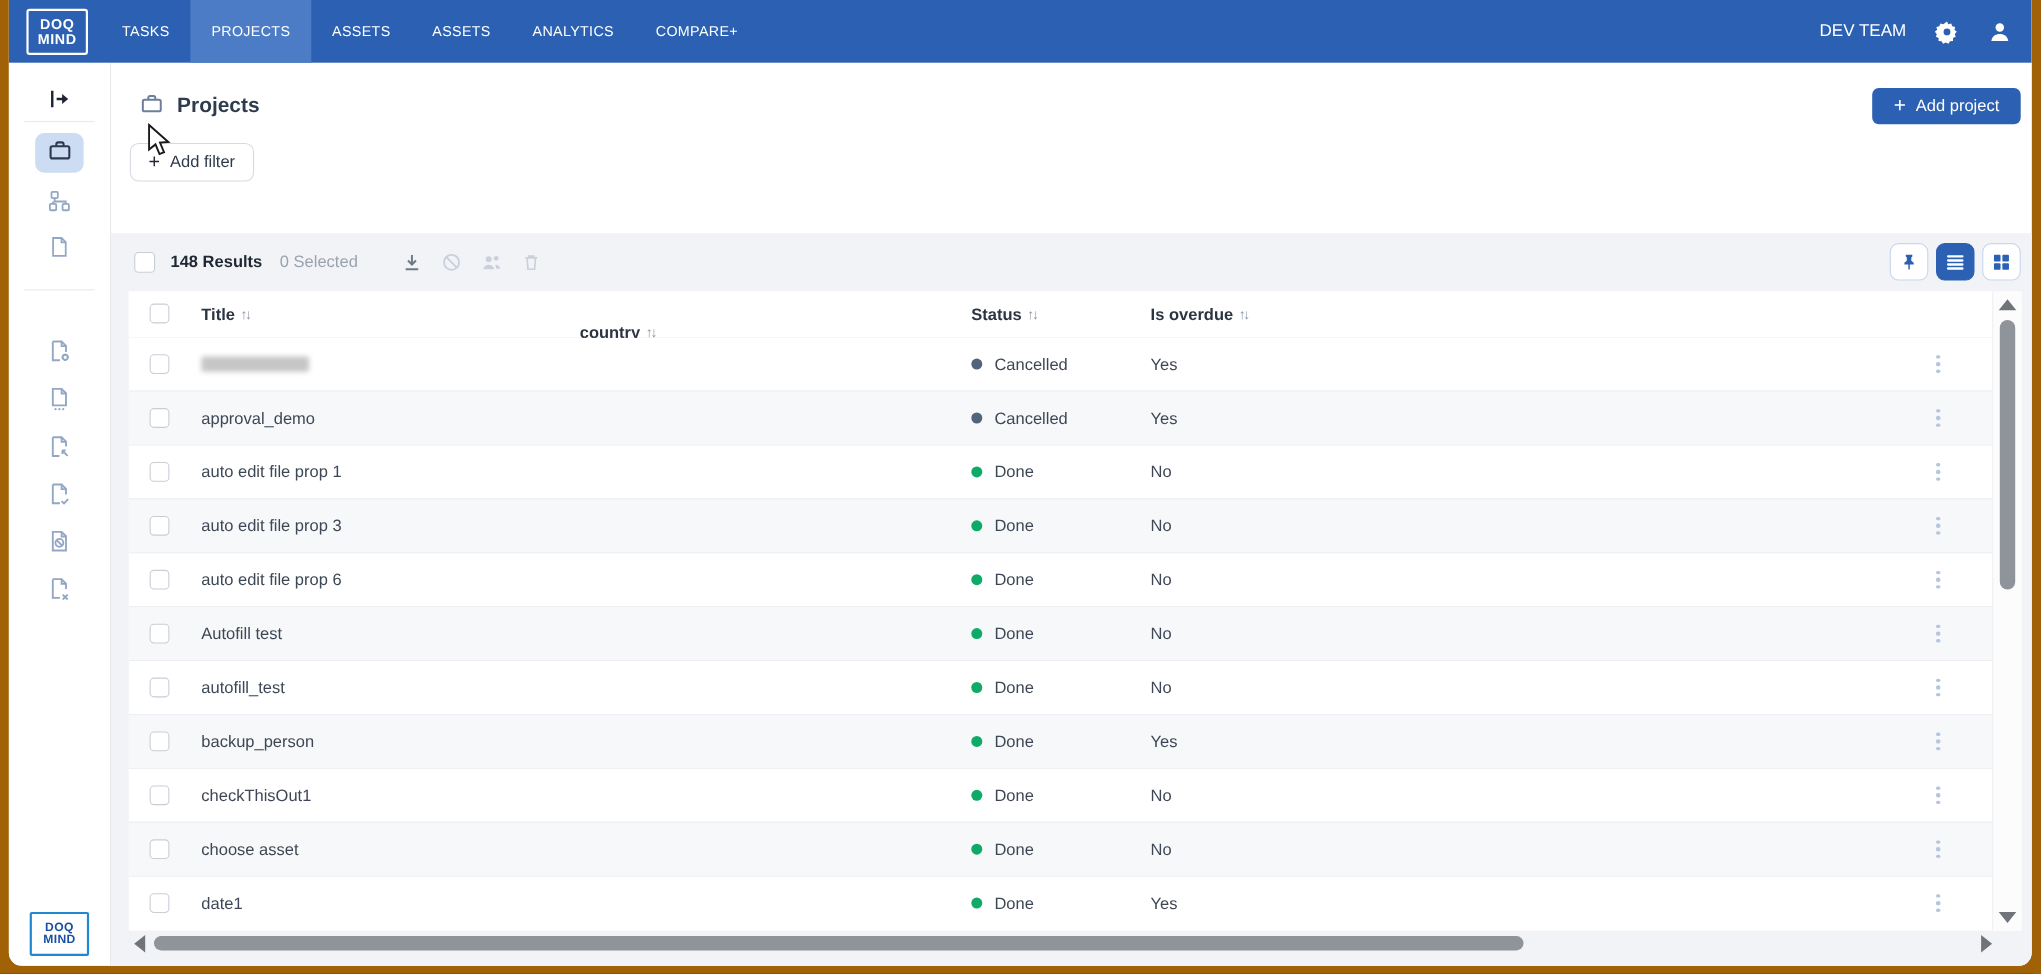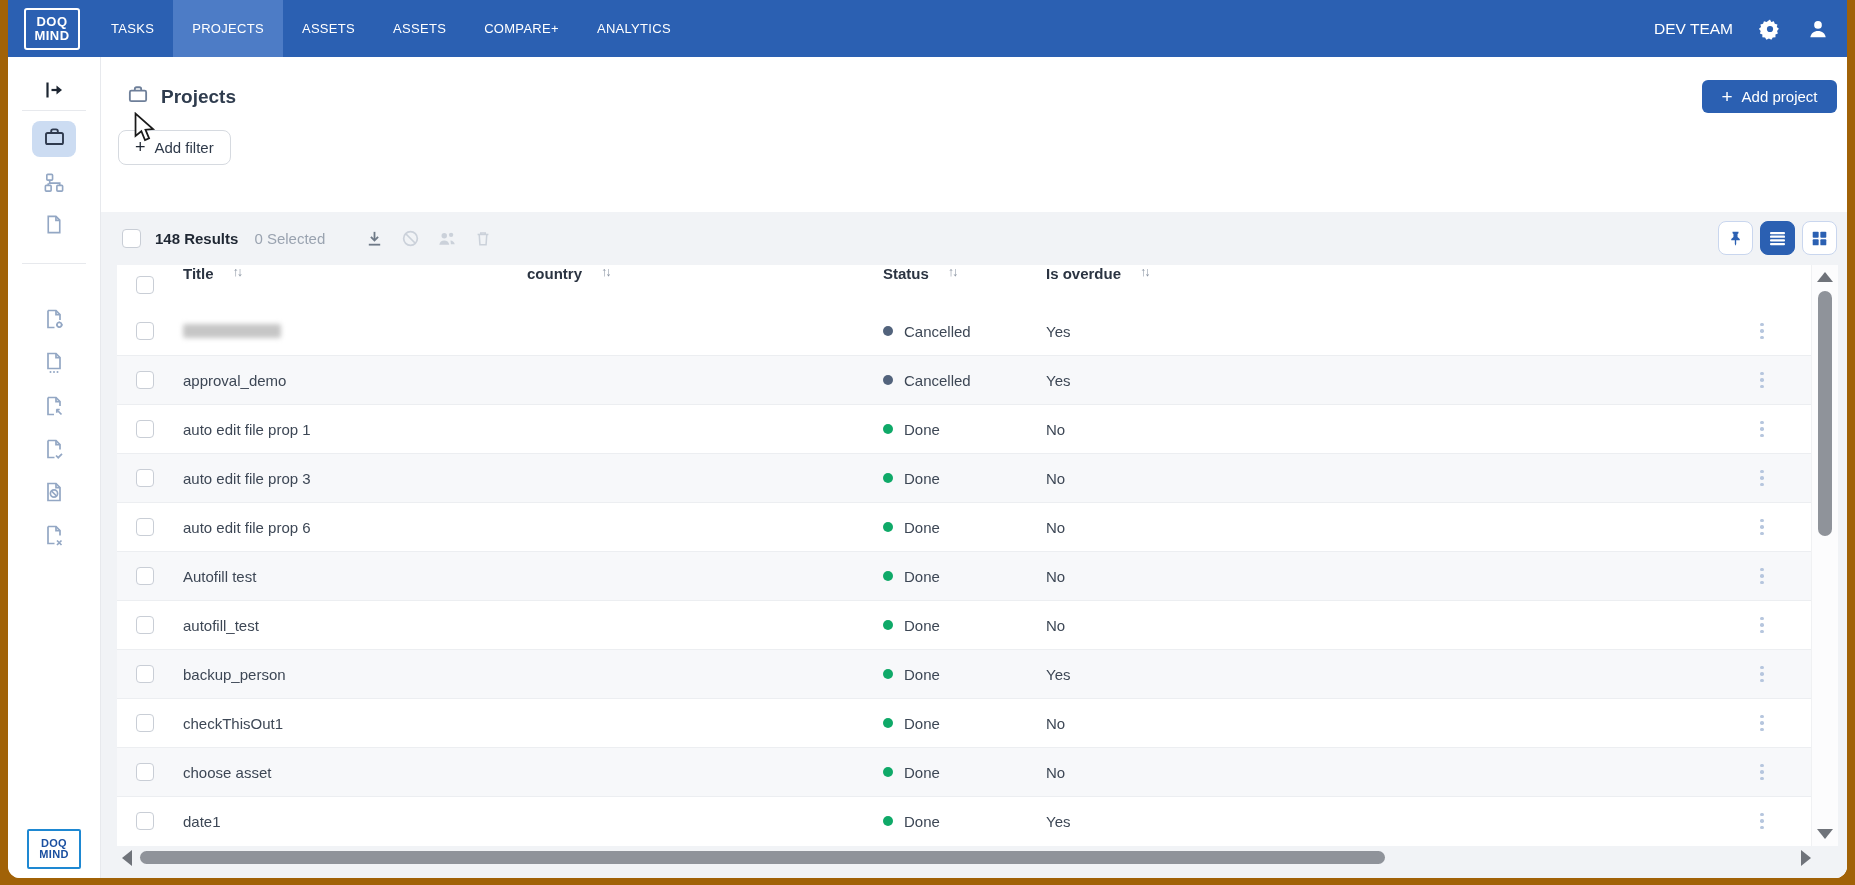--- a/index.html
+++ b/index.html
@@ -45,30 +45,30 @@
   .bar-icons{display:flex;align-items:center;gap:17px;margin-left:40px;}
   .bar-icons .icon-btn{cursor:pointer;display:flex;}
   .view-btns{position:absolute;right:10px;top:9px;display:flex;gap:7px;}
   .vbtn{width:35px;height:34px;border-radius:8px;border:1px solid #c9d6ee;background:#fff;display:flex;align-items:center;justify-content:center;cursor:pointer;box-sizing:border-box;}
   .vbtn.active{background:#2b60b2;border-color:#2b60b2;}
 
   
   .card{position:absolute;left:17px;top:53px;width:1721px;height:581px;background:#fff;}
   .thead{position:absolute;left:0;top:0;right:26px;height:42px;border-bottom:1px solid #e2e5e9;background:#fff;}
   .thead .cbx{position:absolute;left:19px;top:11px;width:18px;height:18px;}
-  .hcell{position:absolute;top:0;height:42px;display:flex;align-items:flex-start;font-size:15px;font-weight:bold;color:#2b3442;cursor:pointer;gap:19px;}
+  .hcell{position:absolute;top:0;height:42px;display:flex;align-items:center;font-size:15px;font-weight:bold;color:#2b3442;cursor:pointer;gap:5px;}
   .sort{font-weight:400;color:#8b95a3;font-size:12.5px;letter-spacing:-2px;}
   .tbody{position:absolute;left:0;top:42px;right:26px;bottom:0;overflow:hidden;}
   .trow{position:relative;height:48px;background:#fff;}
   .trow.alt{background:#f7f8fa;}
   .trow + .trow{border-top:1px solid #eceef1;text-align:right;}
   .trow .cbx{position:absolute;left:19px;top:15px;width:18px;height:18px;}
   .cell{position:absolute;top:0;height:48px;display:flex;align-items:center;font-size:15px;color:#3d4755;}
   .col-title{left:66px;}
-  .col-country{left:410px;}
+  .col-country{left:410px;margin-top:16px;}
   .col-status{left:766px;}
   .col-overdue{left:929px;}
   .dot{display:inline-block;width:10px;height:10px;border-radius:50%;margin-right:11px;flex:0 0 auto;}
   .redacted{top:17px;height:14px;width:98px;background:#c6c6c6;border-radius:2px;filter:blur(2.5px);}
   .rowmenu{position:absolute;right:44px;top:13px;width:12px;height:22px;display:flex;flex-direction:column;align-items:center;justify-content:center;gap:3px;cursor:pointer;}
   .rowmenu i{width:3.5px;height:3.5px;border-radius:50%;background:#b6c6de;}
 
   
   .vscroll{position:absolute;top:0;right:0;width:26px;bottom:0;background:#fcfcfd;border-left:1px solid #f0f1f3;}
   .tri-up{width:0;height:0;border-left:8px solid transparent;border-right:8px solid transparent;border-bottom:10px solid #6f737a;position:absolute;left:5px;top:7px;cursor:pointer;}
@@ -90,22 +90,22 @@
     <div class="topnav">
       <div class="logo-box">
         <span>DOQ</span>
         <span>MIND</span>
       </div>
       <div class="nav-items">
           <div class="nav-item">TASKS</div>
           <div class="nav-item active">PROJECTS</div>
           <div class="nav-item">ASSETS</div>
           <div class="nav-item">ASSETS</div>
+          <div class="nav-item">ANALYTICS</div>
           <div class="nav-item">COMPARE+</div>
-          <div class="nav-item">ANALYTICS</div>
         </div>
       <div class="topnav-right">
         <span>DEV TEAM</span>
         <span class="icon-btn">
           <svg width="22" height="22" viewBox="0 0 24 24">
               <path fill="#fff" d="M12 1.6l1.3 2.7 2.9-.7 1 2.8 2.9.7-.7 2.8 2.3 1.9-2 2.3.9 2.8-2.7 1.2.1 3-3 .1-1.5 2.6-2.7-1.4-2.7 1.4-1.5-2.6-3-.1.1-3-2.7-1.2.9-2.8-2-2.3 2.3-1.9-.7-2.8 2.9-.7 1-2.8 2.9.7z"></path>
               <circle cx="12" cy="12" r="3.4" fill="#2b60b2"></circle>
             </svg>
         </span>
         <span class="icon-btn">

